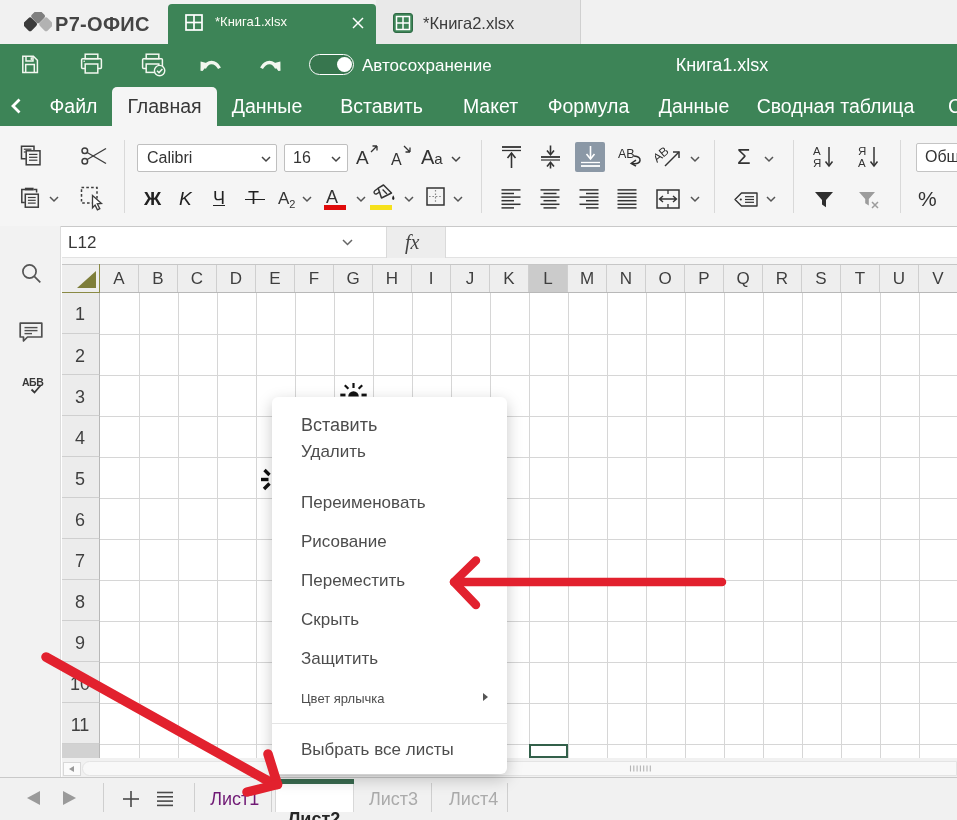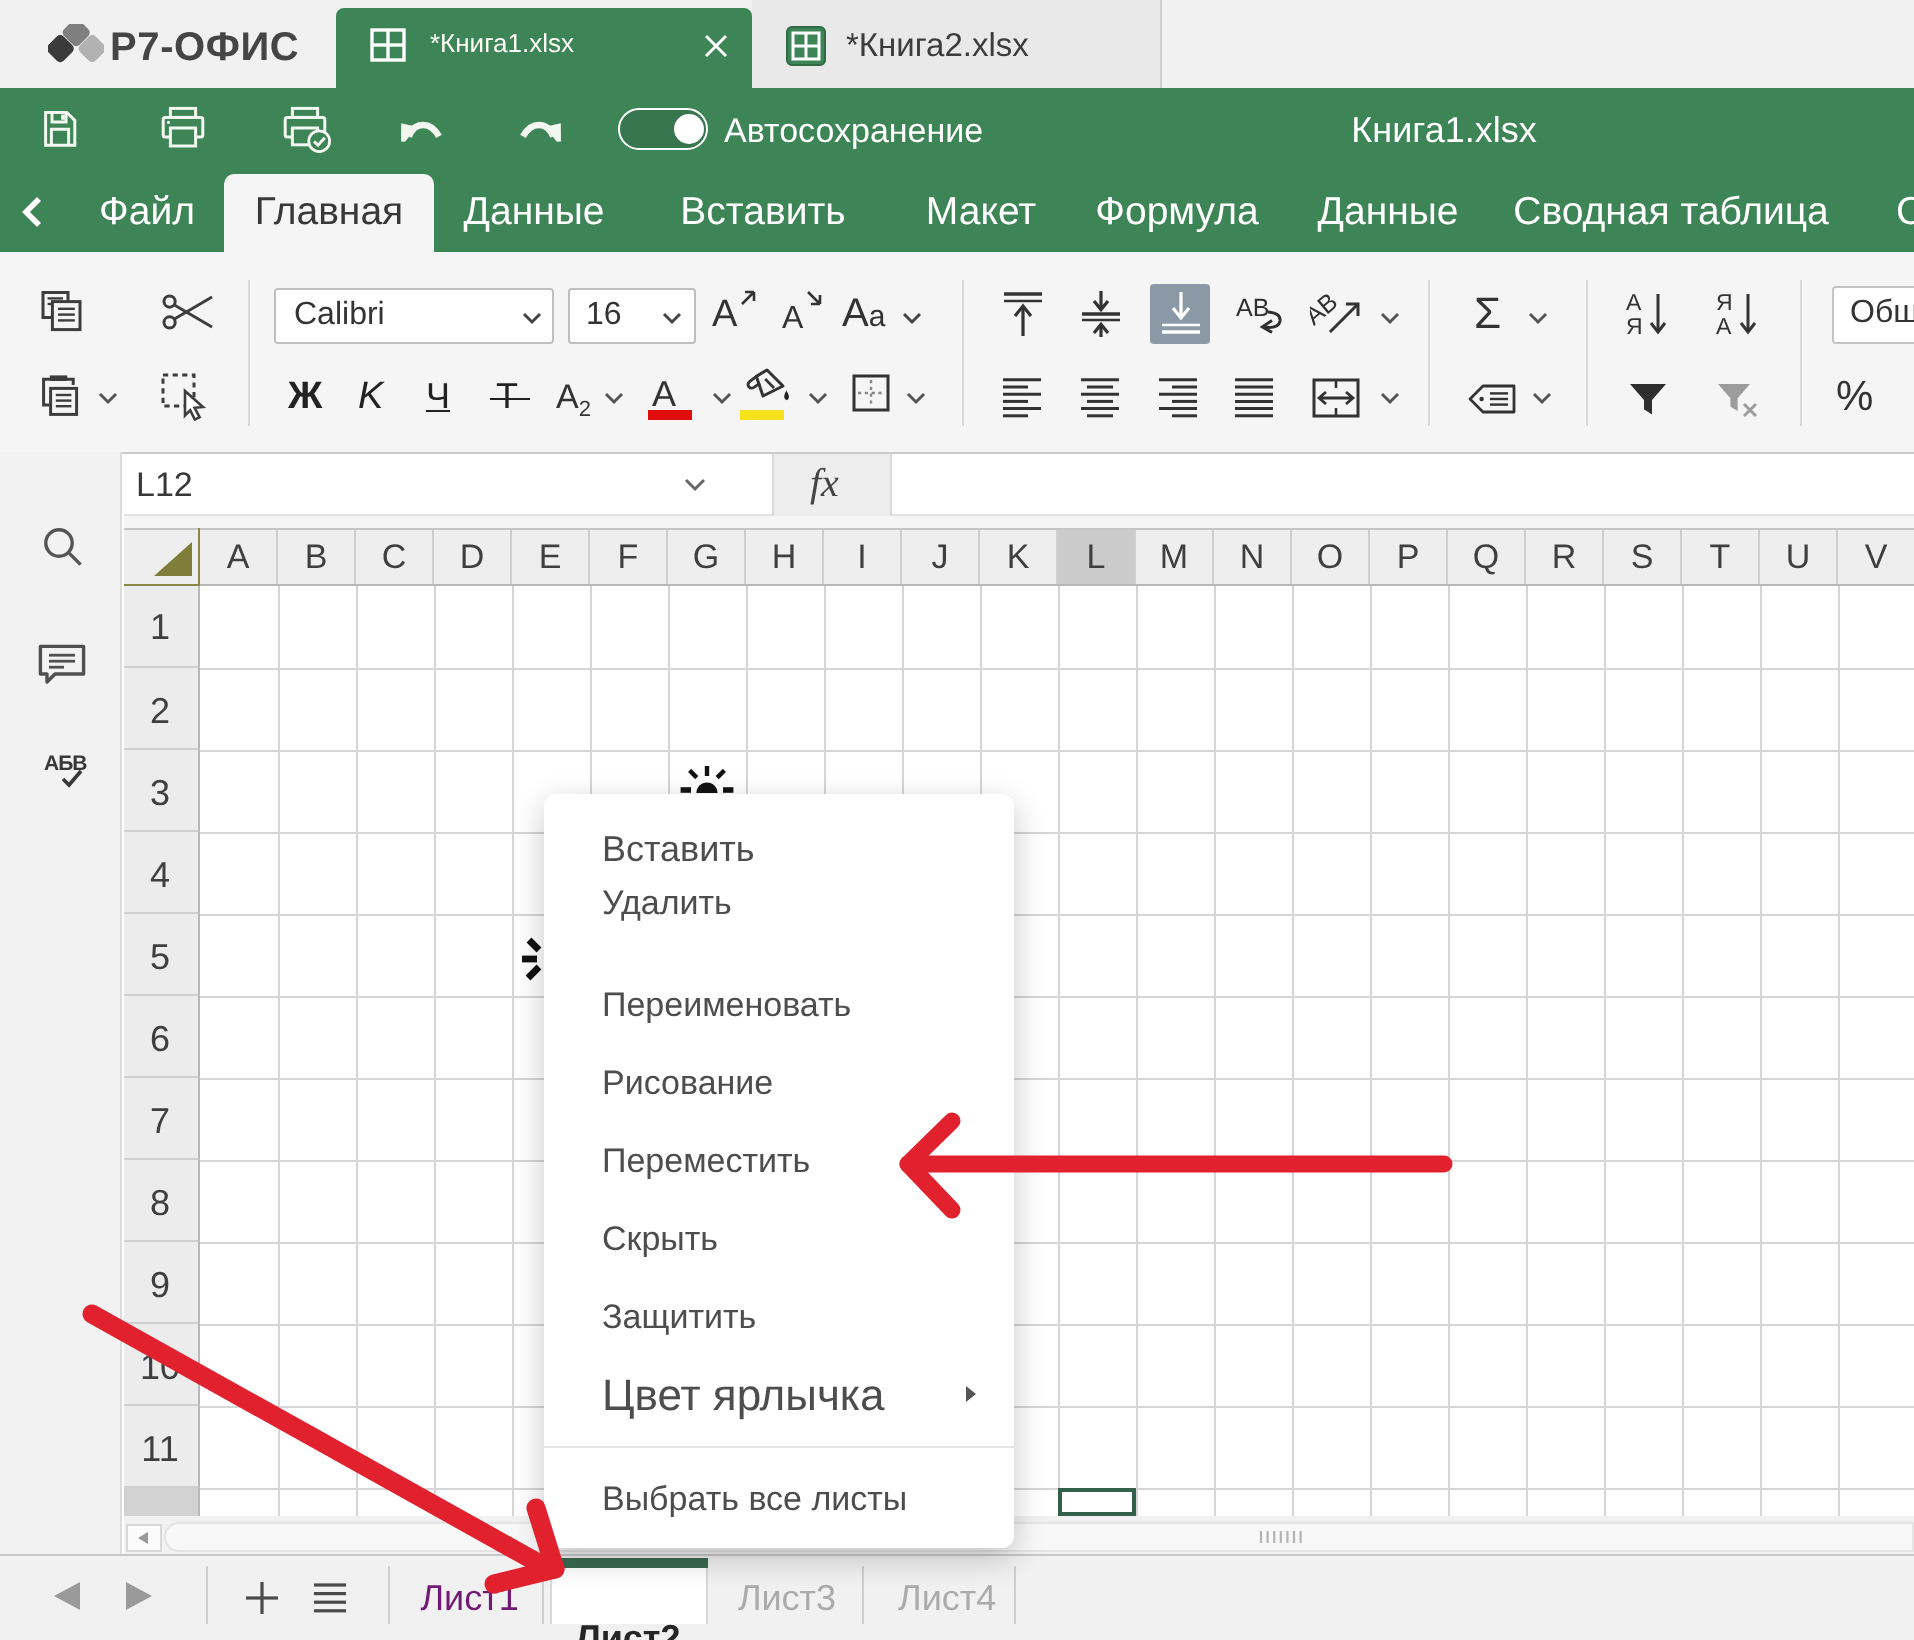--- a/index.html
+++ b/index.html
@@ -451,21 +451,21 @@
 </svg>
 <div class="abs" style="left:272px;top:397px;width:235px;height:377px;background:#fff;border-radius:6px;
 box-shadow:0 5px 16px rgba(0,0,0,0.22);"></div>
 <div class="tx" style="left:301px;top:425.0px;transform:translateY(-50%);font-size:18px;color:#4d4d4d;">Вставить</div>
 <div class="tx" style="left:301px;top:452px;transform:translateY(-50%);font-size:17px;color:#4d4d4d;">Удалить</div>
 <div class="tx" style="left:301px;top:503.0px;transform:translateY(-50%);font-size:17px;color:#4d4d4d;">Переименовать</div>
 <div class="tx" style="left:301px;top:542.0px;transform:translateY(-50%);font-size:17px;color:#4d4d4d;">Рисование</div>
 <div class="tx" style="left:301px;top:581.0px;transform:translateY(-50%);font-size:17px;color:#4d4d4d;">Переместить</div>
 <div class="tx" style="left:301px;top:620.0px;transform:translateY(-50%);font-size:17px;color:#4d4d4d;">Скрыть</div>
 <div class="tx" style="left:301px;top:659.0px;transform:translateY(-50%);font-size:17px;color:#4d4d4d;">Защитить</div>
-<div class="tx" style="left:301px;top:698.0px;transform:translateY(-50%);font-size:22px;color:#4d4d4d;">Цвет ярлычка</div>
+<div class="tx" style="left:301px;top:698.0px;transform:translateY(-50%);font-size:13px;color:#4d4d4d;">Цвет ярлычка</div>
 <div class="abs" style="left:483px;top:692.5px;width:0;height:0;border-top:4.5px solid transparent;border-bottom:4.5px solid transparent;border-left:5.5px solid #555;"></div>
 <div class="abs" style="left:272px;top:722.5px;width:235px;height:1px;background:#e4e4e4;"></div>
 <div class="tx" style="left:301px;top:749.5px;transform:translateY(-50%);font-size:17px;color:#4d4d4d;">Выбрать все листы</div>
 <svg class="abs" style="left:340px;top:382px;" width="27" height="15" viewBox="0 0 27 15">
 <path d="M8.2 14.5 A5.3 5.3 0 0 1 18.8 14.5 Z" fill="#111"></path>
 <line x1="13.5" y1="1" x2="13.5" y2="6" stroke="#111" stroke-width="2.2"></line>
 <line x1="4.8" y1="3.2" x2="8.4" y2="6.8" stroke="#111" stroke-width="2.2"></line>
 <line x1="22.2" y1="3.2" x2="18.6" y2="6.8" stroke="#111" stroke-width="2.2"></line>
 <line x1="0.3" y1="13" x2="5.5" y2="13" stroke="#111" stroke-width="2.8"></line>
 <line x1="21.5" y1="13" x2="26.7" y2="13" stroke="#111" stroke-width="2.8"></line>

